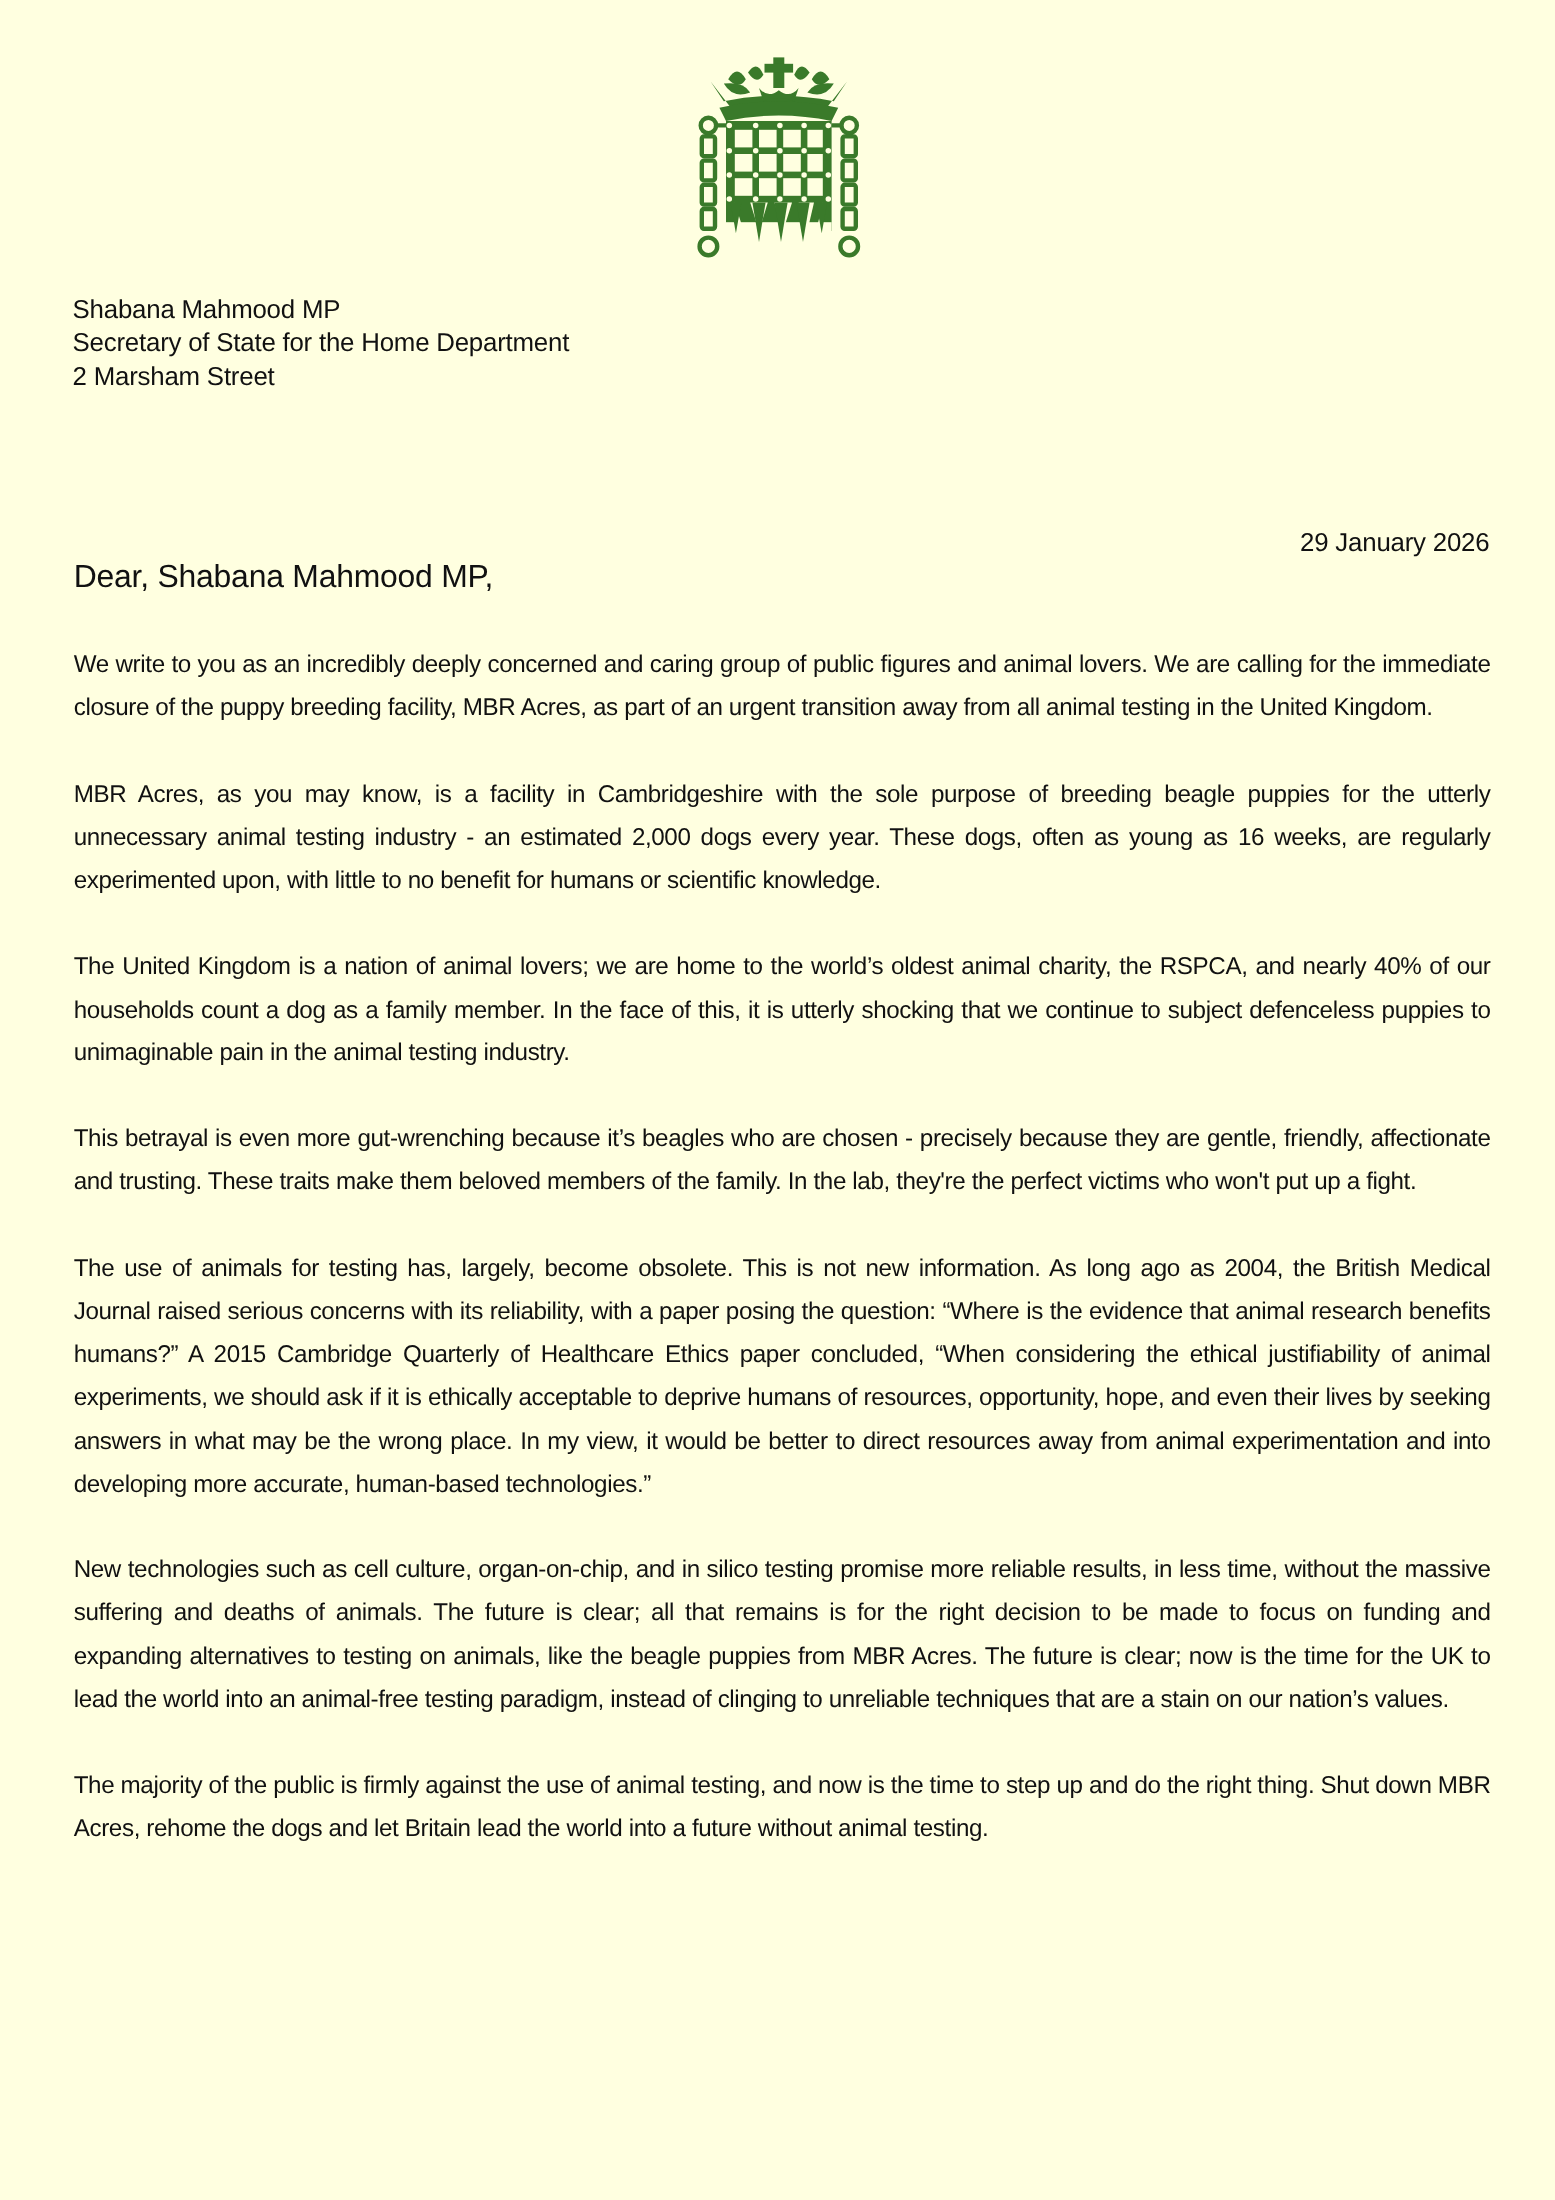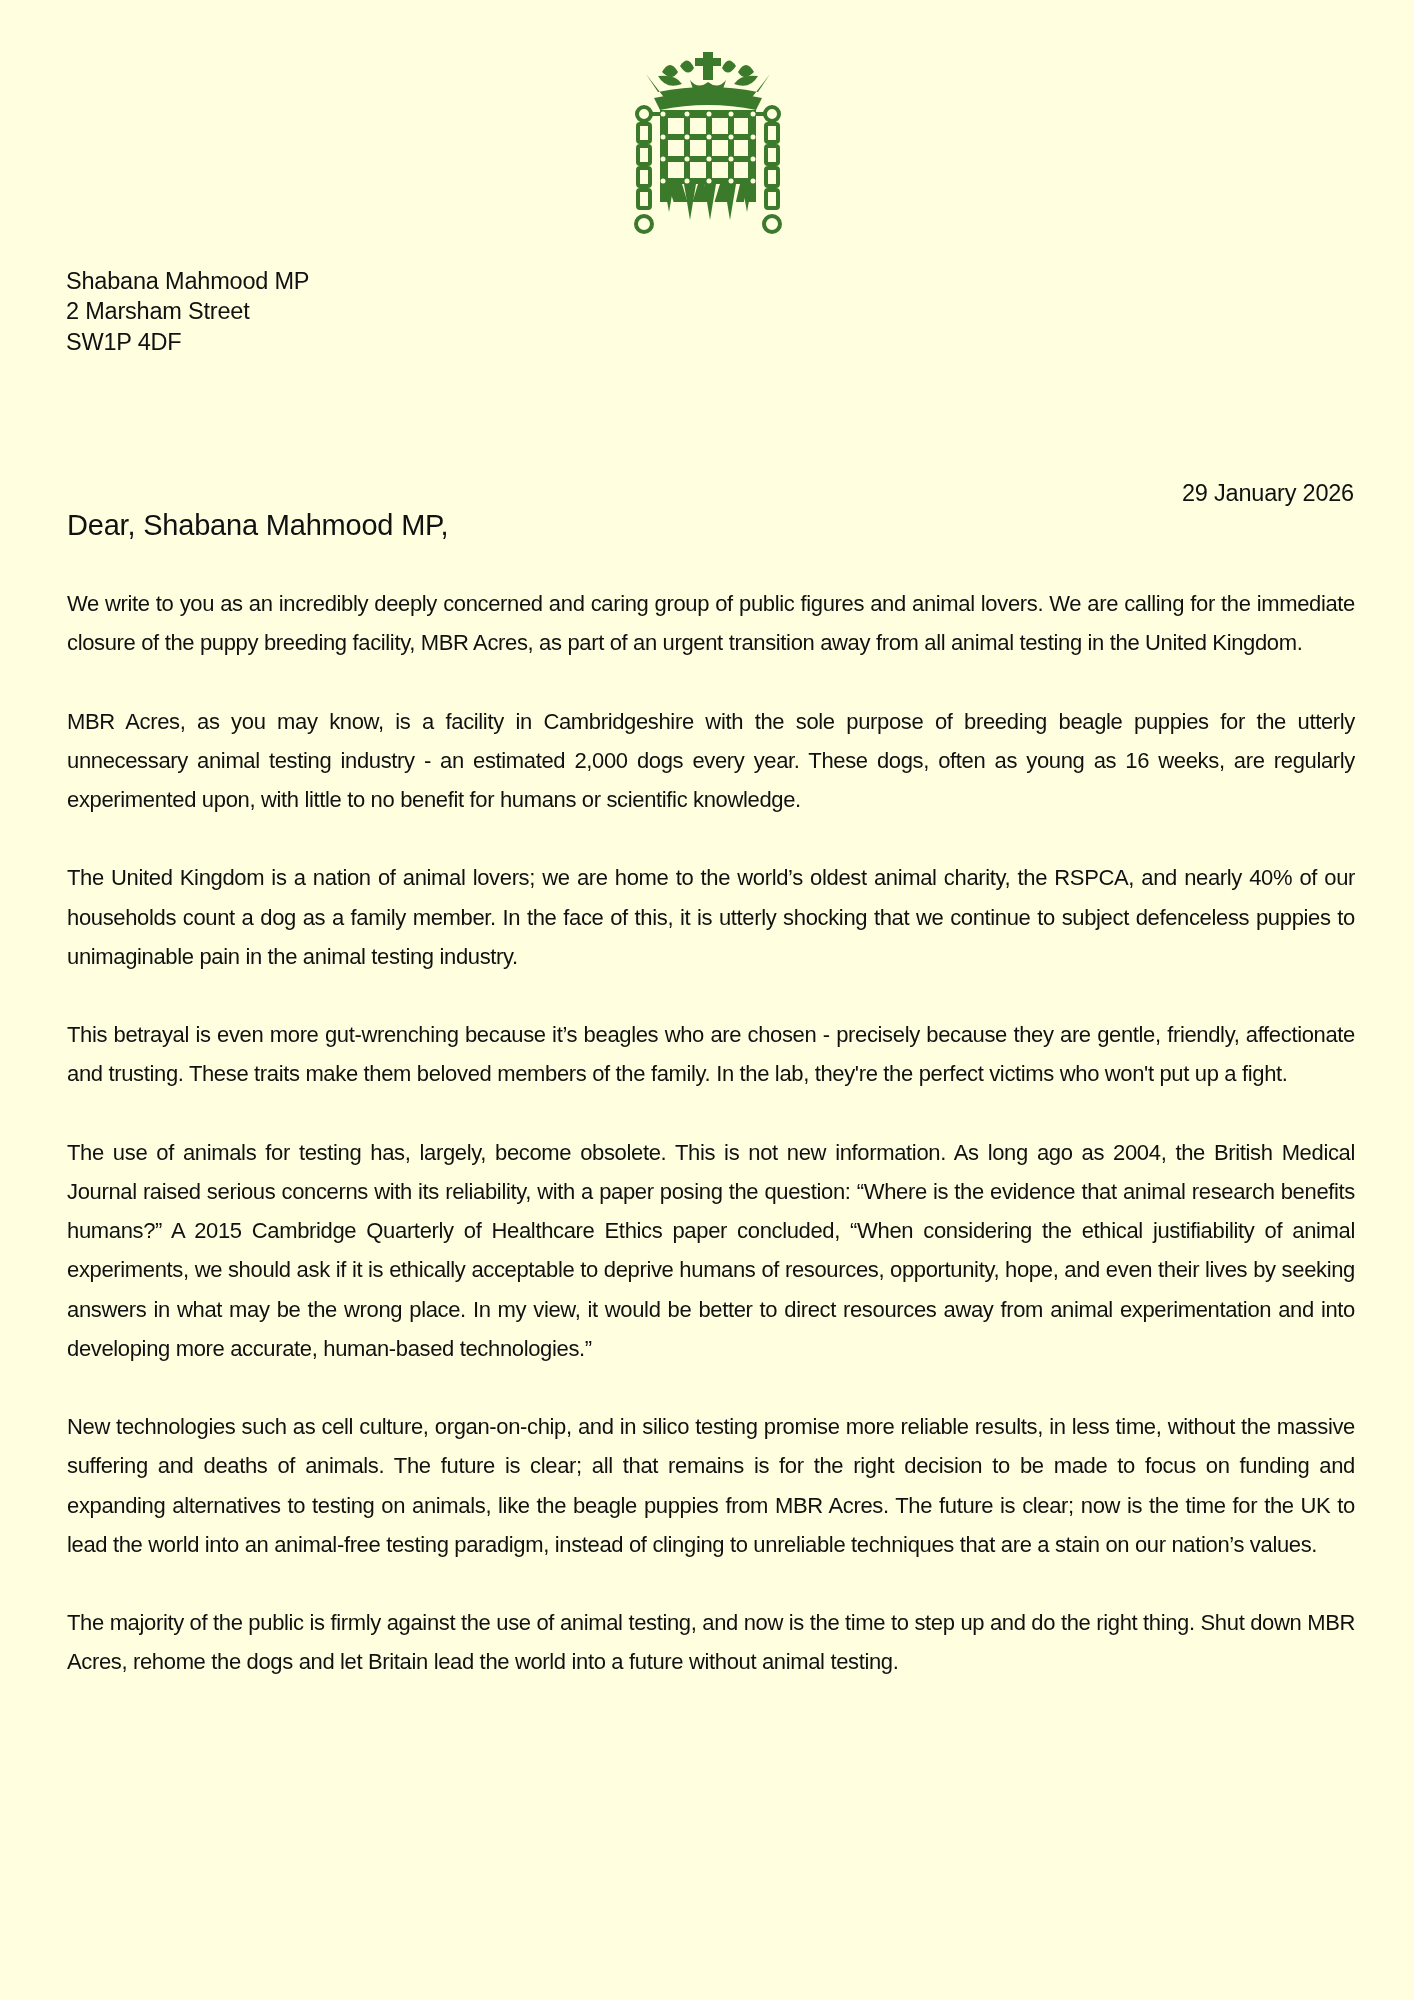--- a/index.html
+++ b/index.html
@@ -173,22 +173,22 @@
         <rect x="134" y="94" width="12" height="18" rx="2"></rect>
         <rect x="134" y="116" width="12" height="18" rx="2"></rect>
         <rect x="134" y="138" width="12" height="18" rx="2"></rect>
         <circle cx="140" cy="172" r="8"></circle>
       </g>
     </svg>
   </div>
 
   <div class="address">
     <div>Shabana Mahmood MP</div>
+    <div>Secretary of State for the Home Department</div>
     <div>2 Marsham Street</div>
-    <div>SW1P 4DF</div>
   </div>
 
   <div class="date">29 January 2026</div>
 
   <div class="salutation">Dear, Shabana Mahmood MP,</div>
 
   <div class="body-text">
     <p>We write to you as an incredibly deeply concerned and caring group of public figures and animal lovers. We are calling for the immediate closure of the puppy breeding facility, MBR Acres, as part of an urgent transition away from all animal testing in the United Kingdom.</p>
     <p>MBR Acres, as you may know, is a facility in Cambridgeshire with the sole purpose of breeding beagle puppies for the utterly unnecessary animal testing industry - an estimated 2,000 dogs every year. These dogs, often as young as 16 weeks, are regularly experimented upon, with little to no benefit for humans or scientific knowledge.</p>
     <p>The United Kingdom is a nation of animal lovers; we are home to the world’s oldest animal charity, the RSPCA, and nearly 40% of our households count a dog as a family member. In the face of this, it is utterly shocking that we continue to subject defenceless puppies to unimaginable pain in the animal testing industry.</p>

